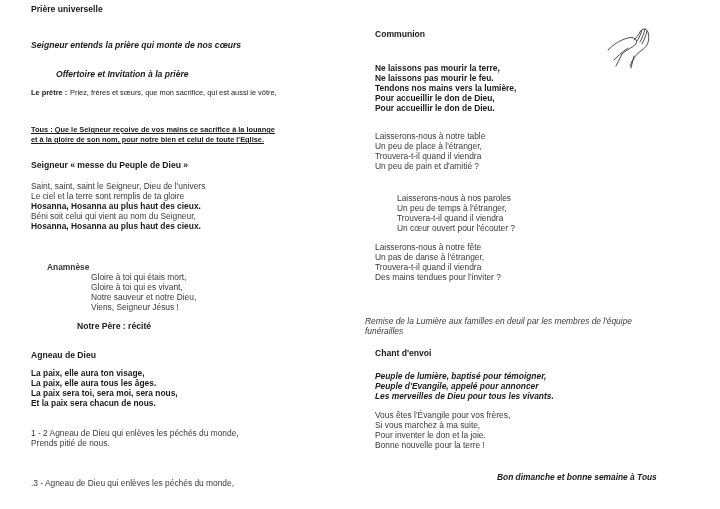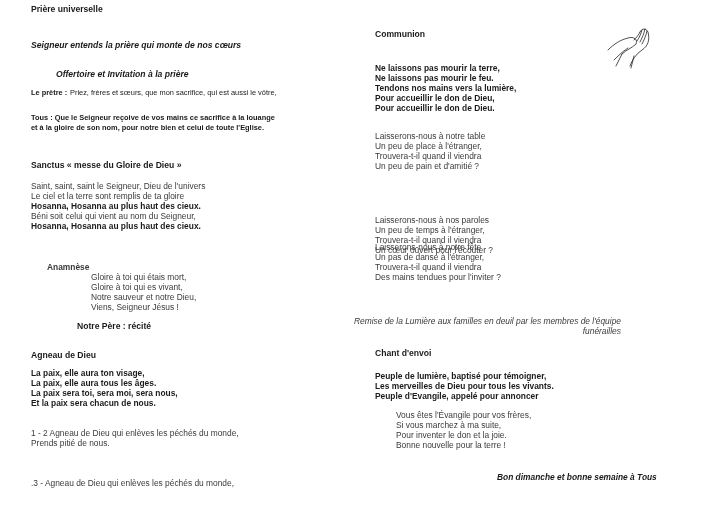--- a/index.html
+++ b/index.html
@@ -16,26 +16,26 @@
 <body>
 
 <div class="abs h" style="left:31px;top:4px;">Prière universelle</div>
 <div class="abs h i" style="left:31px;top:40px;">Seigneur entends la prière qui monte de nos cœurs</div>
 <div class="abs h i" style="left:44px;top:69px;margin-left:12px;">Offertoire et Invitation à la prière</div>
 
 <div class="abs b" style="left:31px;top:88px;font-size:7.4px;">Le prêtre :</div>
 <div class="abs lines" style="left:70px;top:88px;font-size:7.4px;">
   <div>Priez, frères et sœurs, que mon sacrifice, qui est aussi le vôtre,</div>
 </div>
-<div class="abs b lines" style="left:31px;top:113px;font-size:7.4px;">
+<div class="abs b lines" style="left:31px;top:125px;font-size:7.4px;text-decoration:underline;">
   <div>Tous : Que le Seigneur reçoive de vos mains ce sacrifice à la louange</div>
   <div>et à la gloire de son nom, pour notre bien et celui de toute l'Eglise.</div>
 </div>
 
-<div class="abs h" style="left:31px;top:160px;">Sanctus « messe du Gloire de Dieu »</div>
+<div class="abs h" style="left:31px;top:160px;">Seigneur « messe du Peuple de Dieu »</div>
 <div class="abs lines gray" id="sanctus" style="left:31px;top:181px;">
     <div>Saint, saint, saint le Seigneur, Dieu de l'univers</div>
     <div>Le ciel et la terre sont remplis de ta gloire</div>
     <div style="font-weight: bold; color: rgb(26, 26, 26);">Hosanna, Hosanna au plus haut des cieux.</div>
     <div>Béni soit celui qui vient au nom du Seigneur,</div>
     <div style="font-weight: bold; color: rgb(26, 26, 26);">Hosanna, Hosanna au plus haut des cieux.</div>
   </div>
 
 <div class="abs b gray" style="left:31px;top:262px;margin-left:16px;">Anamnèse</div>
 <div class="abs lines gray" style="left:91px;top:272px;">
@@ -87,44 +87,44 @@
   <div>Pour accueillir le don de Dieu,</div>
   <div>Pour accueillir le don de Dieu.</div>
 </div>
 
 <div class="abs lines gray" style="left:375px;top:131px;">
   <div>Laisserons-nous à notre table</div>
   <div>Un peu de place à l'étranger,</div>
   <div>Trouvera-t-il quand il viendra</div>
   <div>Un peu de pain et d'amitié ?</div>
 </div>
-<div class="abs lines gray" style="left:375px;top:193px;margin-top:22px;">
+<div class="abs lines gray" style="left:397px;top:193px;">
   <div>Laisserons-nous à nos paroles</div>
   <div>Un peu de temps à l'étranger,</div>
   <div>Trouvera-t-il quand il viendra</div>
   <div>Un cœur ouvert pour l'écouter ?</div>
 </div>
 <div class="abs lines gray" style="left:375px;top:242px;">
   <div>Laisserons-nous à notre fête</div>
   <div>Un pas de danse à l'étranger,</div>
   <div>Trouvera-t-il quand il viendra</div>
   <div>Des mains tendues pour l'inviter ?</div>
 </div>
 
-<div class="abs i lines gray" style="left:354px;top:316px;text-align:right;">
+<div class="abs i lines gray" style="left:365px;top:316px;">
   <div>Remise de la Lumière aux familles en deuil par les membres de l'équipe</div>
   <div>funérailles</div>
 </div>
 
 <div class="abs h" style="left:375px;top:348px;">Chant d'envoi</div>
-<div class="abs b lines" style="left:375px;top:371px;">
+<div class="abs b lines" style="left:375px;top:371px;font-style:italic;">
   <div>Peuple de lumière, baptisé pour témoigner,</div>
+  <div>Peuple d'Evangile, appelé pour annoncer</div>
   <div>Les merveilles de Dieu pour tous les vivants.</div>
-  <div>Peuple d'Evangile, appelé pour annoncer</div>
 </div>
-<div class="abs lines gray" style="left:396px;top:410px;">
+<div class="abs lines gray" style="left:375px;top:410px;">
   <div>Vous êtes l'Évangile pour vos frères,</div>
   <div>Si vous marchez à ma suite,</div>
   <div>Pour inventer le don et la joie.</div>
   <div>Bonne nouvelle pour la terre !</div>
 </div>
 
 <div class="abs b i" style="left:497px;top:472px;">Bon dimanche et bonne semaine à Tous</div>
 
 </body></html>

